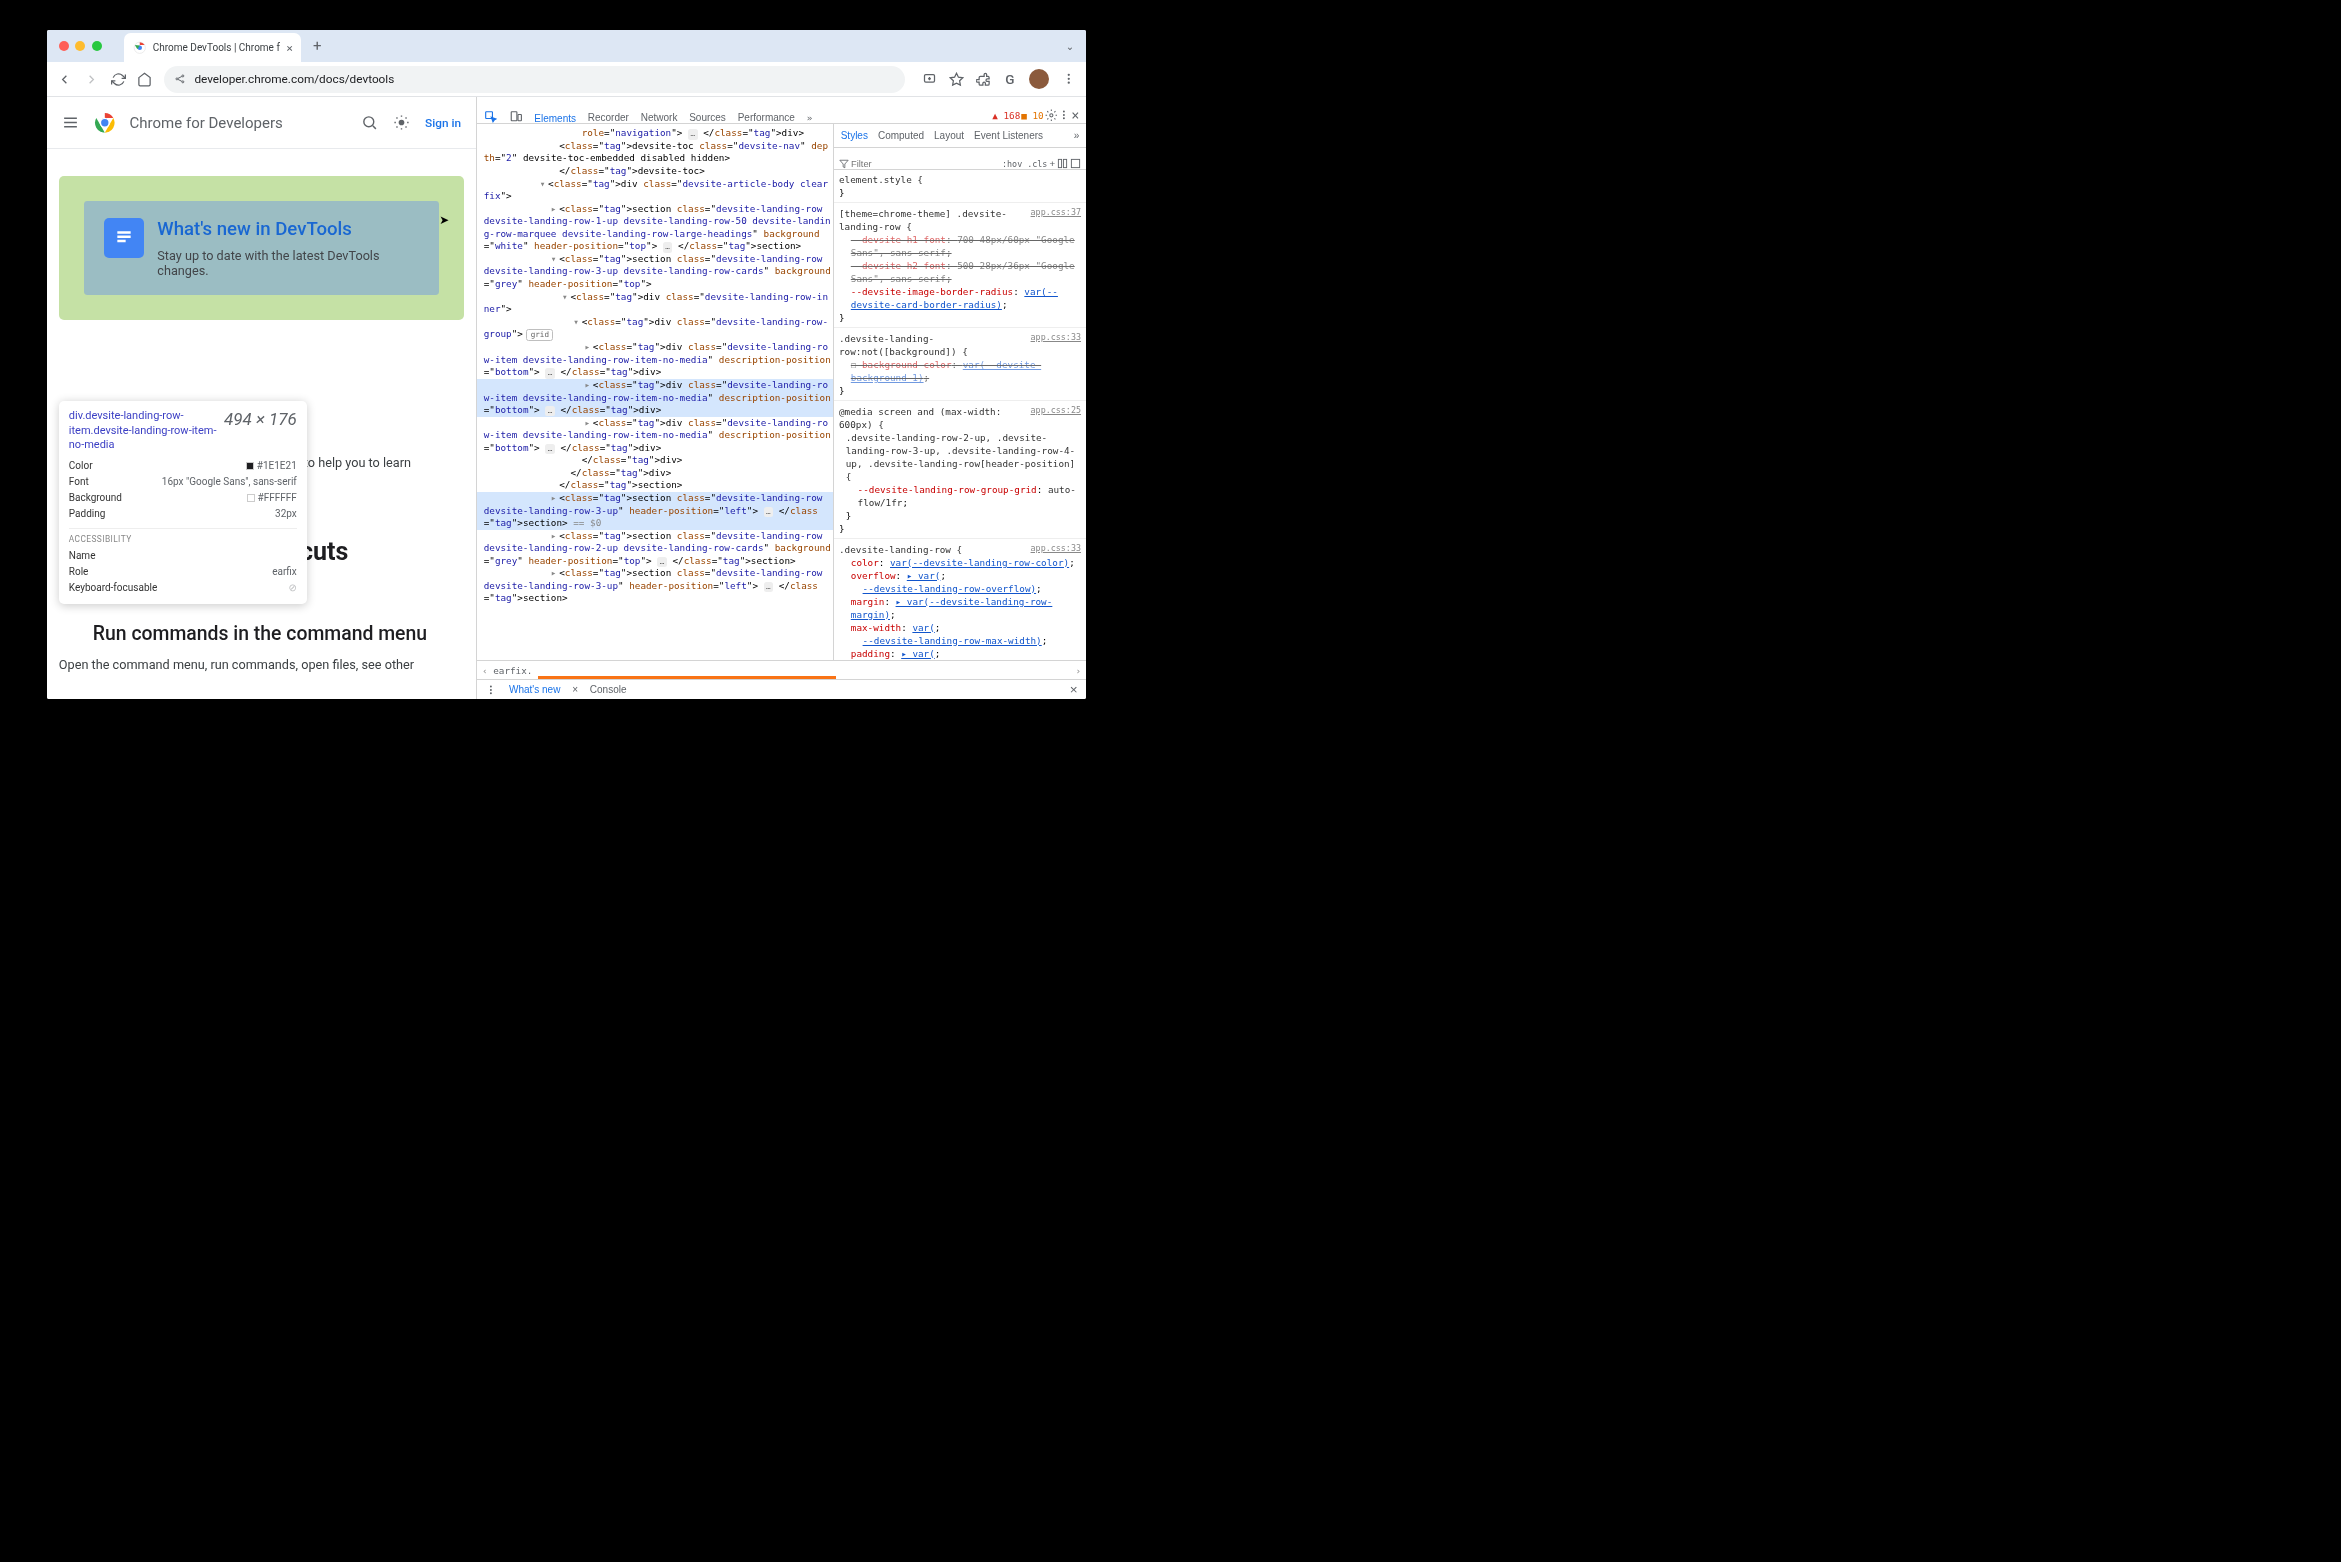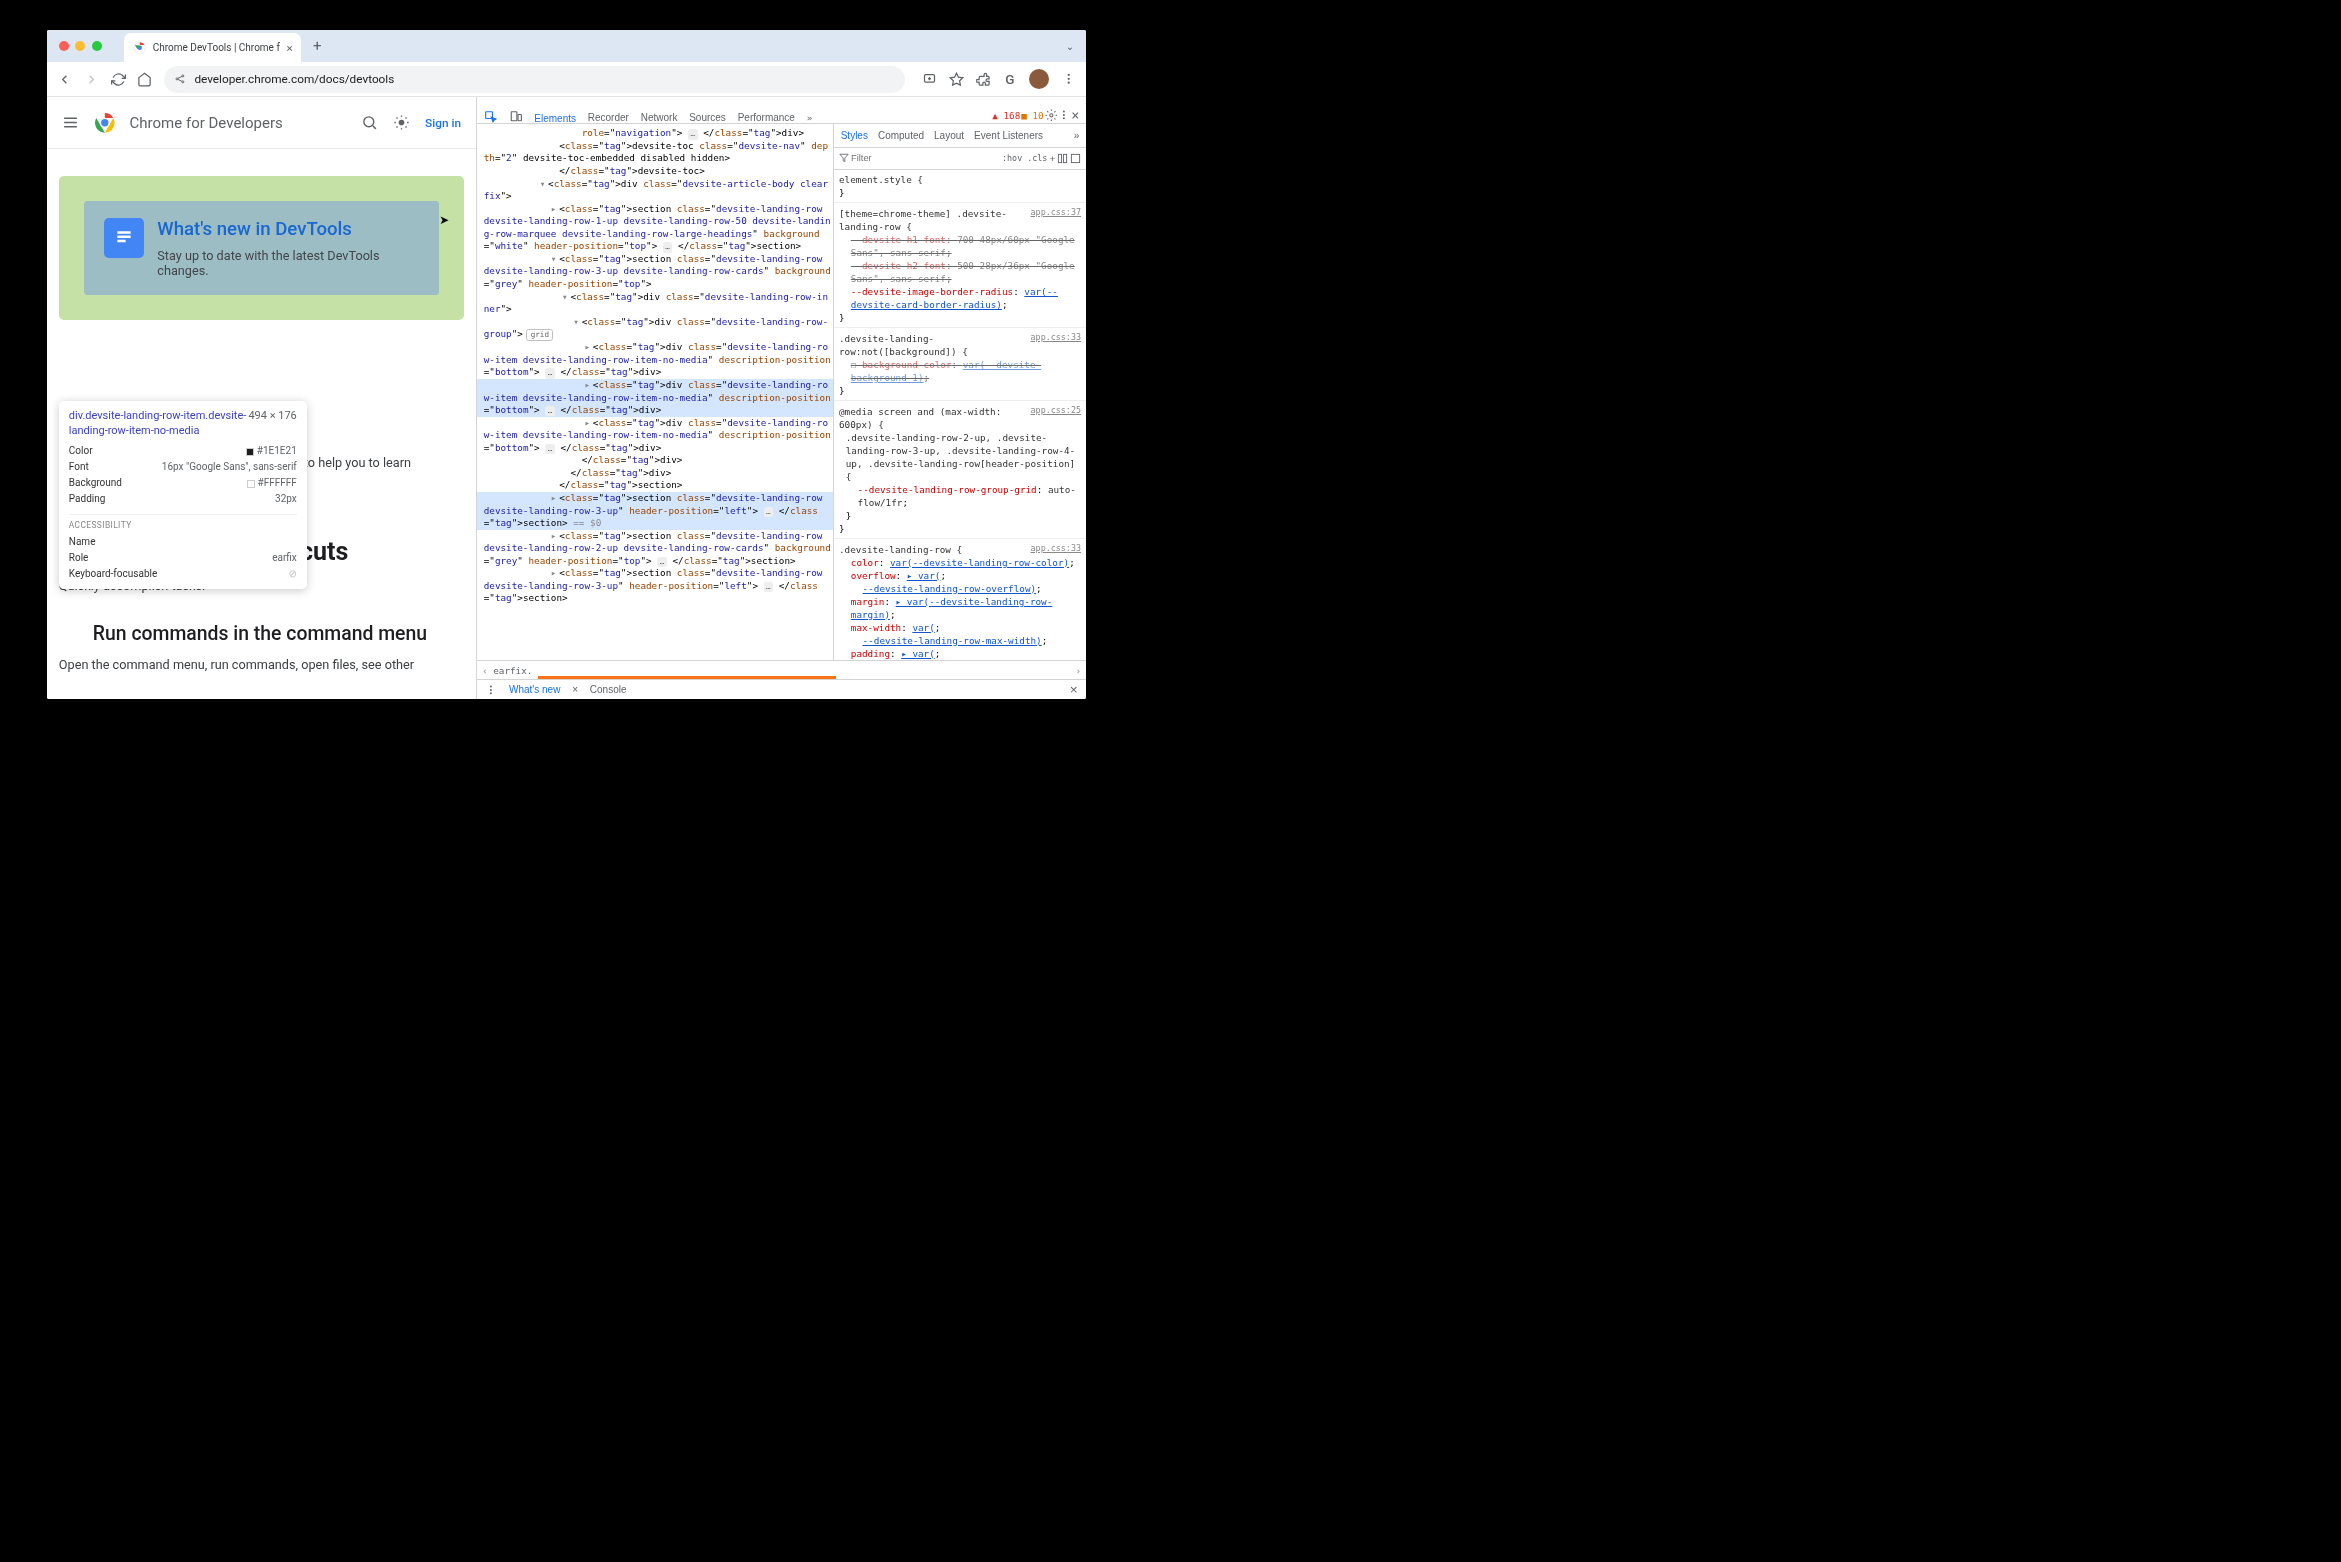--- a/index.html
+++ b/index.html
@@ -32,21 +32,21 @@
 .signin { color: #1a73e8; font-size: 11.8px; font-weight: 500; }
 .page-body { padding: 0 11.8px 11.8px; overflow-y: auto; height: calc(100% - 52px); }
 .hero-card { background: #c5e1a5; border-radius: 5px; padding: 25px; margin-top: 27px; position: relative; }
 .hero-inner { background: rgba(120,160,220,0.55); border-radius: 3.4px; padding: 17px 20px; display: flex; gap: 13.5px; }
 .doc-icon { width: 40px; height: 40px; background: #4285f4; border-radius: 5px; display: flex; align-items: center; justify-content: center; flex-shrink: 0; }
 .hero-title { font-size: 18.6px; color: #1967d2; font-weight: 500; margin-bottom: 8.4px; }
 .hero-sub { font-size: 12.7px; color: #424549; }
 .cursor { position: absolute; top: 37px; right: 15px; font-size: 11.8px; }
 .inspect-tooltip { position: absolute; left: 11.8px; top: 304px; width: 248px; background: #fff; border-radius: 5px; box-shadow: 0 1.7px 10px rgba(0,0,0,0.2); padding: 8.4px 10px; font-size: 10px; z-index: 10; }
 .tt-selector { color: #3b3fc4; font-size: 11px; line-height: 1.3; }
-.tt-dims { color: #5f6368; float: right; font-size: 11px; }
+.tt-dims { color: #5f6368; float: right; font-size: 17px; font-style: italic; }
 .tt-row { display: flex; justify-content: space-between; padding: 2.5px 0; color: #333; }
 .tt-row .v { color: #5f6368; }
 .swatch { display: inline-block; width: 8.4px; height: 8.4px; border: 0.8px solid #ccc; margin-right: 2.5px; vertical-align: middle; }
 .tt-section { color: #888; font-size: 8.4px; letter-spacing: 0.4px; margin: 6.7px 0 3.4px; border-top: 0.8px solid #eee; padding-top: 5px; }
 .cmds-h { font-size: 25px; font-weight: 700; margin-top: 194px; color: #1e1e21; }
 .cmds-p { font-size: 12.7px; color: #3c4043; margin-top: 11.8px; }
 .cmds-h2 { font-size: 19.4px; font-weight: 500; margin-top: 29px; color: #1e1e21; margin-left: 34px; }
 .cmds-p2 { font-size: 12.7px; color: #3c4043; margin-top: 11.8px; }
 .devtools { flex: 1; display: flex; flex-direction: column; border-left: 0.8px solid #d4d4d4; font-family: Menlo, Consolas, monospace; font-size: 9.3px; }
 .dt-top { height: 27px; border-bottom: 0.8px solid #d4d4d4; display: flex; align-items: flex-end; padding: 0 6.7px; gap: 11.8px; background: #fff; }
@@ -61,21 +61,21 @@
 .dom-line.hl { background: #d4e6fd; } .attr-name { color: #994500; } .attr-val { color: #1a1aa6; }
 .expand { color: #888; display: inline-block; width: 8.4px; }
 .grid-badge { display: inline-block; background: #fff; border: 0.8px solid #bfbfbf; border-radius: 2.5px; font-size: 7.6px; padding: 0 3.4px; color: #666; margin-left: 3.4px; }
 .breadcrumb { height: 18.6px; border-top: 0.8px solid #d4d4d4; display: flex; align-items: center; font-size: 9.3px; overflow: hidden; background: #fff; padding: 0 5px; }
 .breadcrumb span { color: #5f6368; white-space: nowrap; }
 .breadcrumb .sel { background: #f97316; color: #1a1aa6; padding: 0.8px 3.4px; margin-top: 24px; }
 .styles-panel { width: 253px; border-left: 0.8px solid #d4d4d4; display: flex; flex-direction: column; background: #fff; }
 .styles-tabs { height: 23.6px; border-bottom: 0.8px solid #d4d4d4; display: flex; align-items: center; padding: 0 6.7px; gap: 10px; font-family: -apple-system, sans-serif; font-size: 10px; }
 .styles-tabs .st { color: #5f6368; cursor: pointer; }
 .styles-tabs .st.active { color: #1a73e8; }
-.styles-filter { height: 22px; border-bottom: 0.8px solid #d4d4d4; display: flex; align-items: center; padding: 0 5px; gap: 2px; }
+.styles-filter { height: 22px; border-bottom: 0.8px solid #d4d4d4; display: flex; align-items: flex-end; padding: 0 5px; gap: 2px; }
 .styles-filter input { border: none; font-size: 9.3px; flex: 1; outline: none; }
 .filter-chip { font-size: 8.4px; color: #5f6368; }
 .styles-body { flex: 1; overflow: auto; font-size: 9.3px; line-height: 1.4; }
 .rule { border-bottom: 0.8px solid #eee; padding: 3.4px 5px; }
 .rule-src { float: right; color: #888; text-decoration: underline; font-size: 8.4px; }
 .selector { color: #333; }
 .prop { padding-left: 11.8px; }
 .prop-name { color: #c80000; } .prop-val { color: #333; } .css-var { color: #1155cc; text-decoration: underline; }
 .strike { text-decoration: line-through; opacity: 0.6; }
 .dt-drawer { height: 20px; border-top: 0.8px solid #d4d4d4; display: flex; align-items: center; padding: 0 8.4px; gap: 11.8px; font-family: -apple-system, sans-serif; font-size: 10px; background: #fff; }

